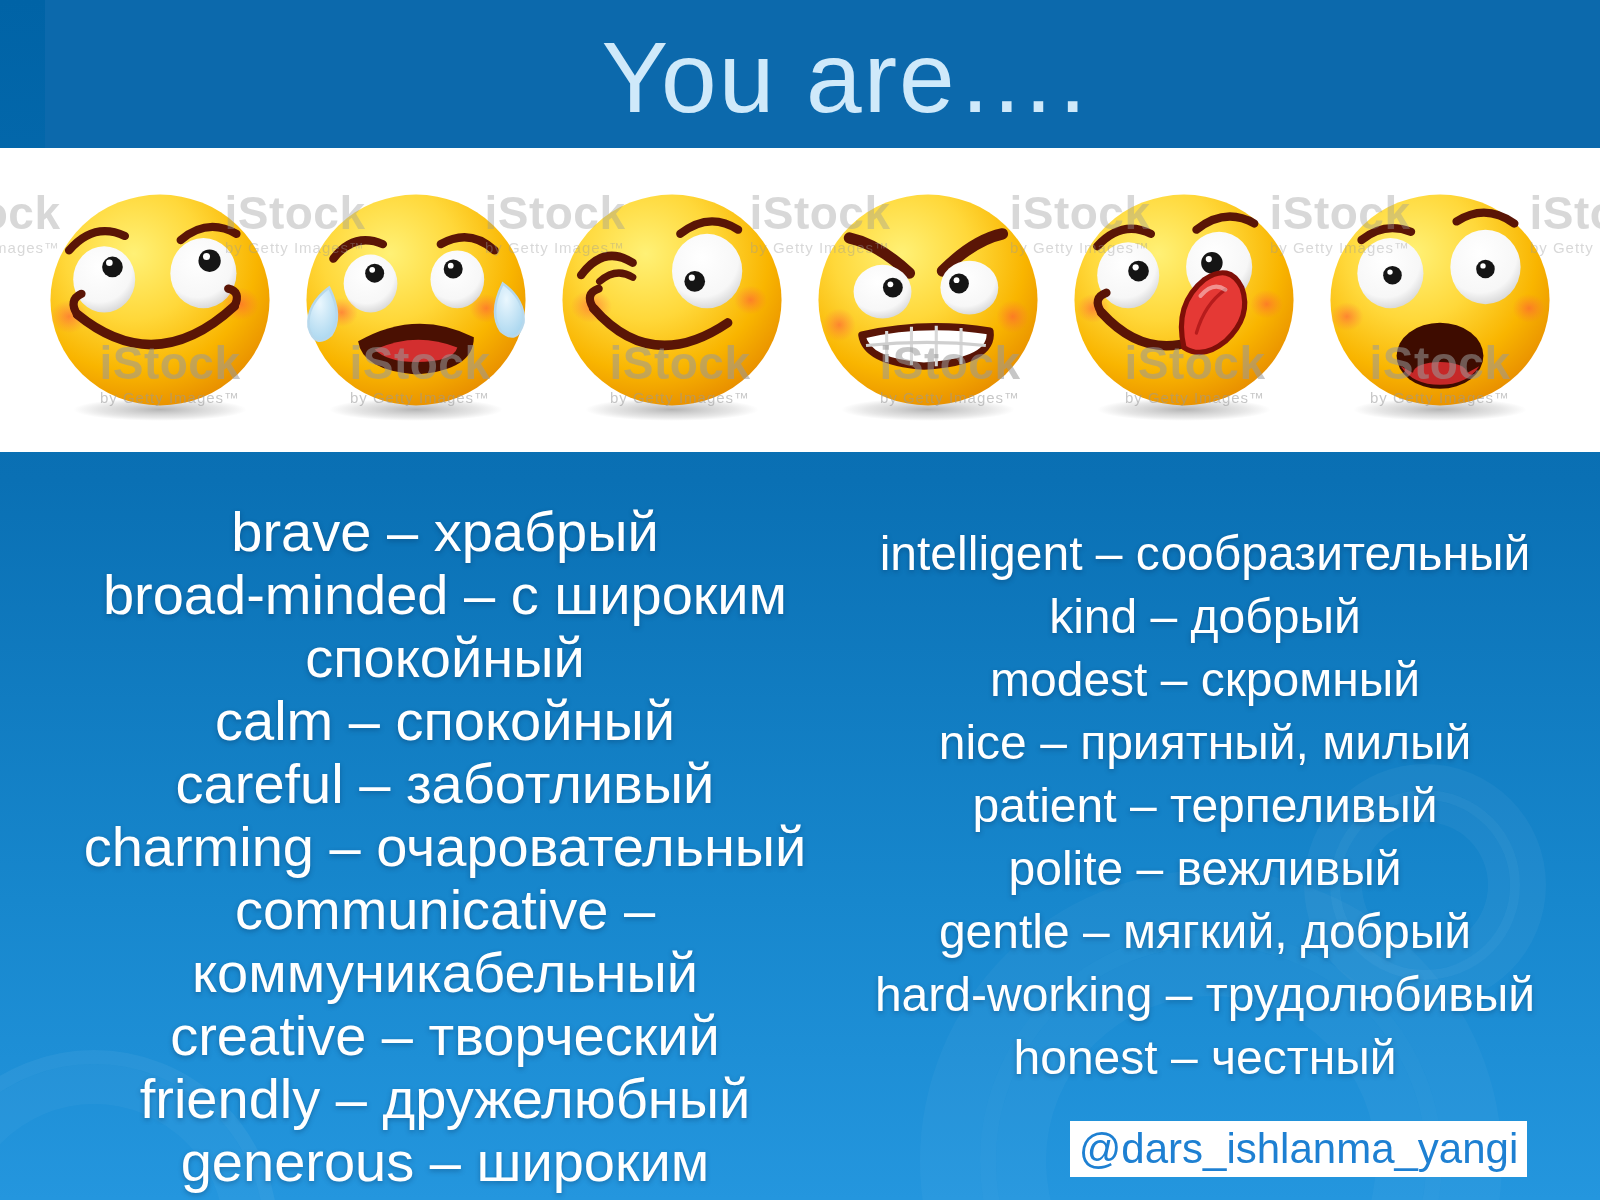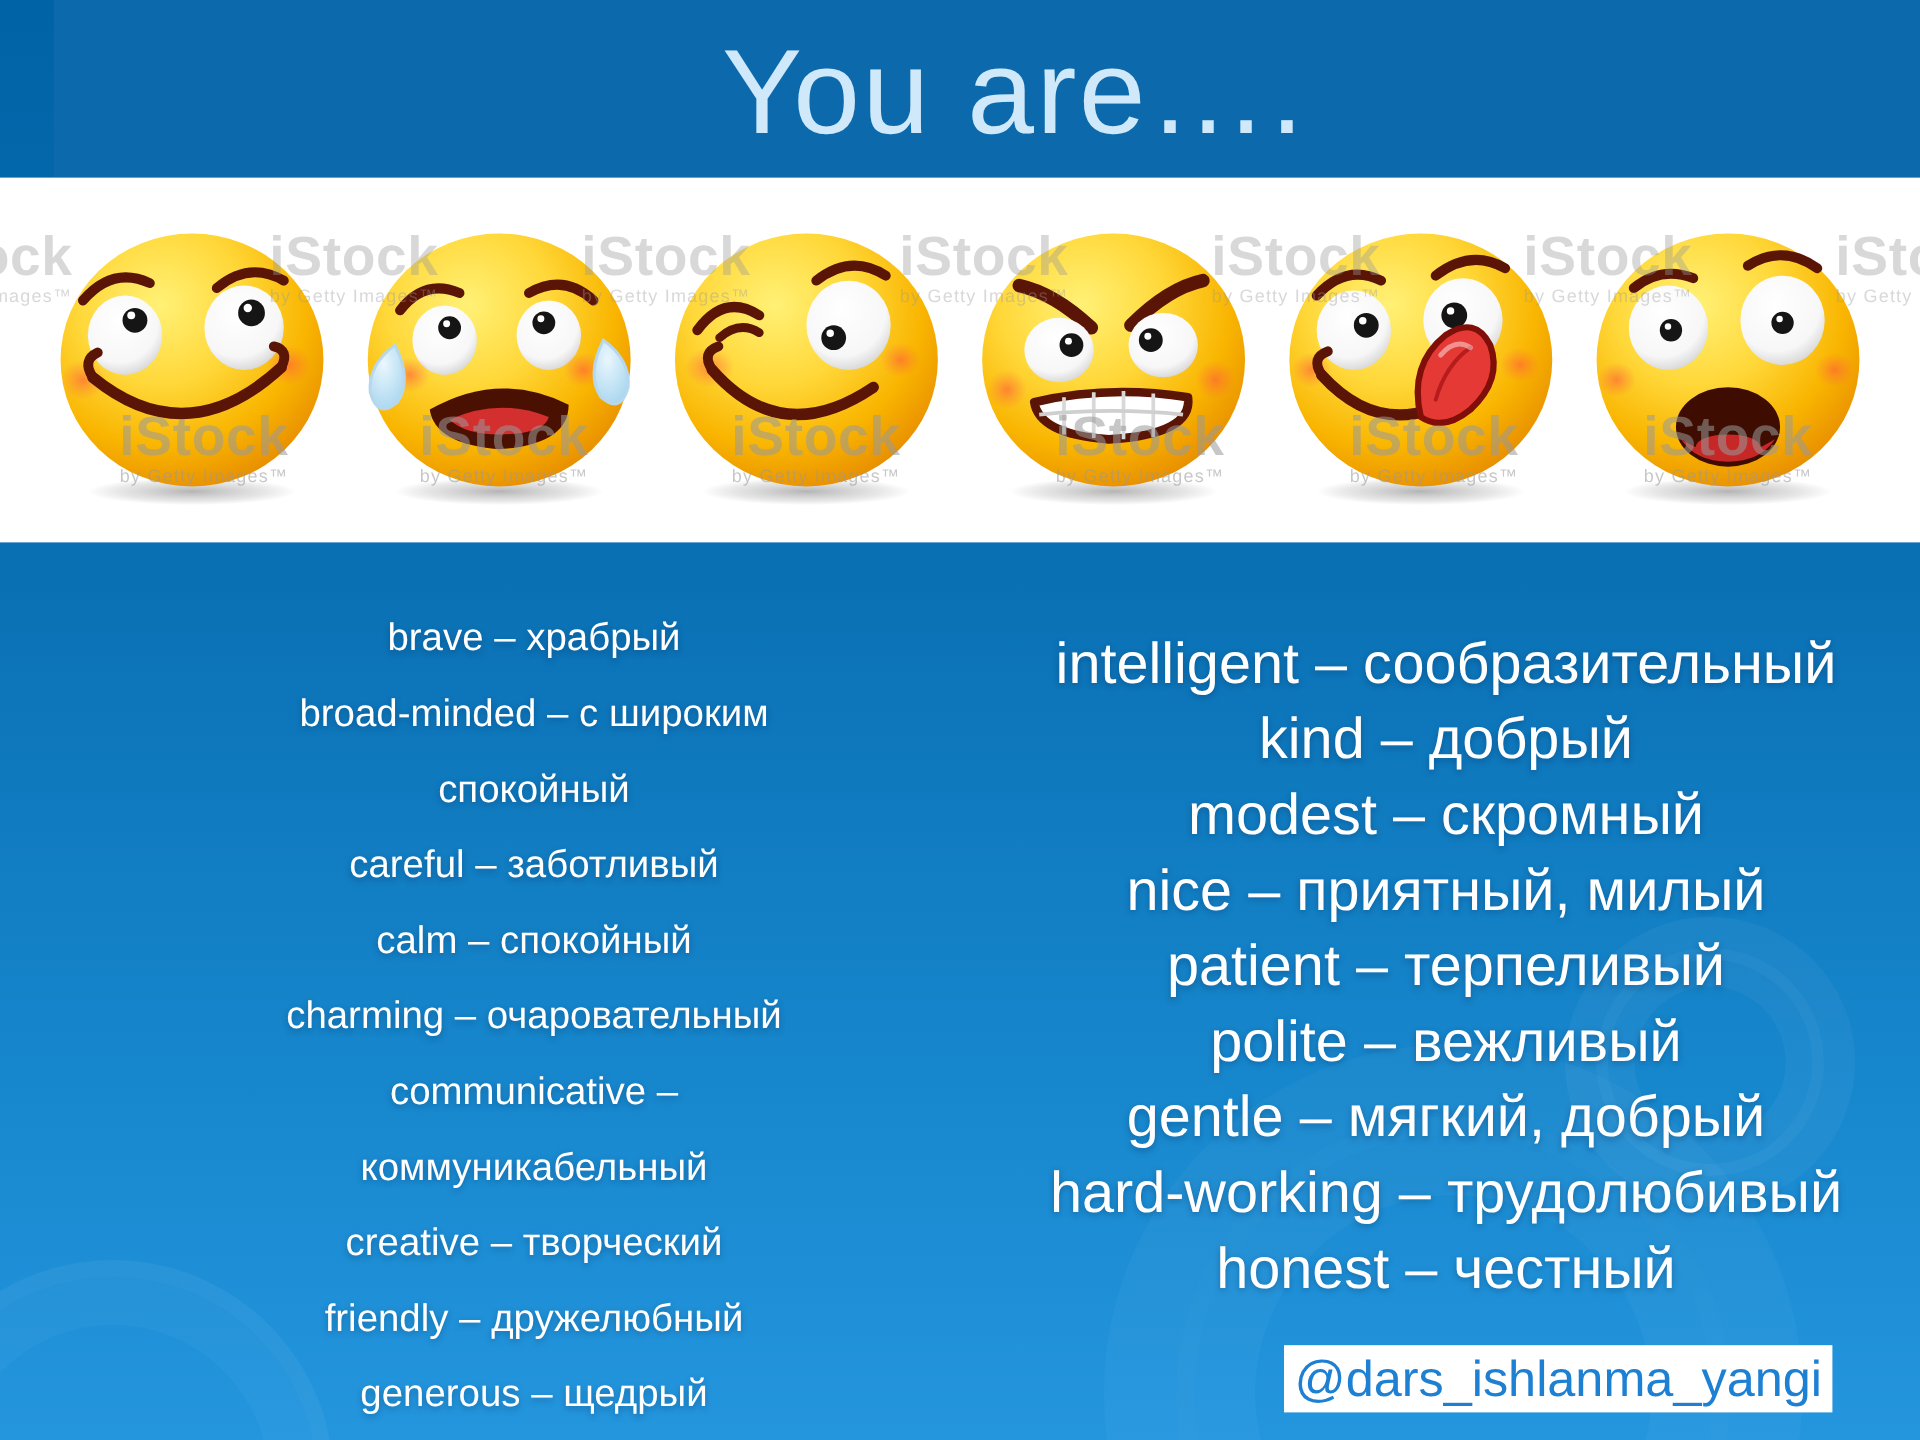--- a/index.html
+++ b/index.html
@@ -26,21 +26,21 @@
       color:#9a9a9a;pointer-events:none;z-index:2;}
   .wm .wm-brand{display:block;font-size:46px;font-weight:700;letter-spacing:0.5px;}
   .wm .wm-by{display:block;font-size:15px;font-weight:400;margin-top:4px;letter-spacing:1px;}
   .wm.row-top{opacity:0.38;}
   .wm.row-face{opacity:0.55;}
   
   .col{
     position:absolute;color:#ffffff;text-align:center;
     text-shadow:0 2px 5px rgba(0,40,80,0.35);
   }
-  .col-left{left:40px;top:500px;width:810px;font-size:32px;line-height:63px;}
+  .col-left{left:40px;top:500px;width:810px;font-size:56px;line-height:63px;}
   .col-right{left:805px;top:522px;width:800px;font-size:48px;line-height:63px;}
   
   .badge{
     position:absolute;left:1070px;top:1121px;width:457px;height:56px;background:#ffffff;
     display:flex;align-items:center;justify-content:center;
     font-size:42px;color:#1e80d2;
   }
   
   .ripple{position:absolute;border-radius:50%;pointer-events:none;}
   .r1{left:1330px;top:790px;width:170px;height:170px;border:10px solid rgba(255,255,255,0.07);
@@ -266,28 +266,28 @@
   </div>
 
   <div class="ripple r1"></div>
   <div class="ripple r2"></div>
   <div class="ripple r3"></div>
 
   <div class="col col-left">
     <div>brave – храбрый</div>
     <div>broad-minded – с широким</div>
     <div>спокойный</div>
+    <div>calm – спокойный</div>
     <div>careful – заботливый</div>
-    <div>calm – спокойный</div>
     <div>charming – очаровательный</div>
     <div>communicative –</div>
     <div>коммуникабельный</div>
     <div>creative – творческий</div>
     <div>friendly – дружелюбный</div>
-    <div>generous – щедрый</div>
+    <div>generous – широким</div>
   </div>
 
   <div class="col col-right">
     <div>intelligent – сообразительный</div>
     <div>kind – добрый</div>
     <div>modest – скромный</div>
     <div>nice – приятный, милый</div>
     <div>patient – терпеливый</div>
     <div>polite – вежливый</div>
     <div>gentle – мягкий, добрый</div>

